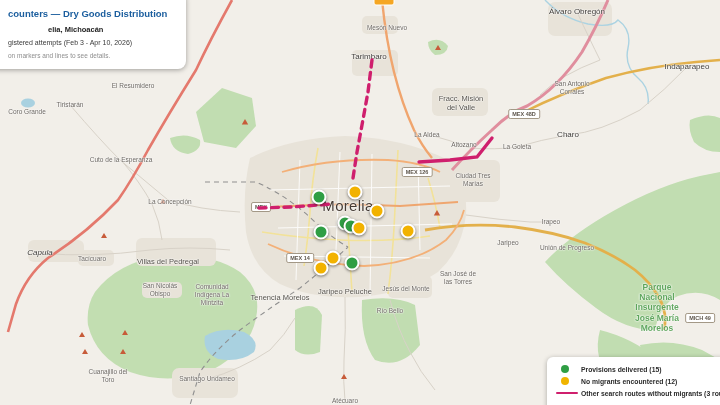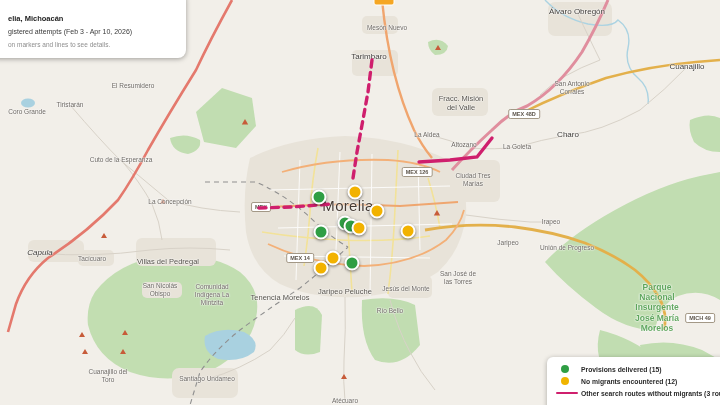--- a/index.html
+++ b/index.html
@@ -17,21 +17,21 @@
   
   .badge{position:absolute;transform:translate(-50%,-50%);font-size:5.5px;font-weight:bold;color:#5d554b;
          background:#fff;border:1px solid #a39886;border-radius:2px;padding:1px 3px;white-space:nowrap;}
   
   .marker{position:absolute;width:11px;height:11px;border-radius:50%;border:2.5px solid #fff;
           box-shadow:0 1px 3px rgba(0,0,0,.5);transform:translate(-50%,-50%);cursor:pointer;}
   
   #info-panel{position:absolute;left:-10px;top:-8px;width:166px;background:#fff;border-radius:8px;
               box-shadow:0 1px 5px rgba(0,0,0,.35);padding:16px 12px 10px 18px;z-index:30;}
   #info-panel .t{font-size:9.5px;font-weight:bold;color:#1b5e9e;white-space:nowrap;}
-  #info-panel .s{font-size:7.5px;font-weight:bold;color:#1d1d1d;margin-top:6px;white-space:nowrap;}
+  #info-panel .s{font-size:7.5px;font-weight:bold;color:#1d1d1d;margin-top:6px;white-space:nowrap;margin-left:40px;}
   #info-panel .a{font-size:7px;color:#3a3a3a;margin-top:5px;white-space:nowrap;}
   #info-panel .h{font-size:6.5px;color:#8e8e8e;margin-top:6px;white-space:nowrap;}
   
   #legend{position:absolute;left:547px;top:357px;width:180px;height:60px;background:#fff;border-radius:6px;
           box-shadow:0 1px 5px rgba(0,0,0,.3);padding:6px 8px;z-index:30;box-sizing:border-box;}
   .legend-row{display:flex;align-items:center;height:12px;}
   .legend-swatch{width:23px;display:flex;align-items:center;justify-content:flex-start;flex:none;}
   .legend-dot{width:8px;height:8px;border-radius:50%;margin-left:6px;}
   .legend-line{width:22px;height:2.5px;border-radius:2px;margin-left:1px;}
   .legend-label{font-size:6.8px;font-weight:bold;color:#2b2b2b;margin-left:3px;white-space:nowrap;}
@@ -164,21 +164,21 @@
       <div class="lbl town" style="left: 369px; top: 57px;">Tarimbaro</div>
       <div class="lbl suburb" style="left: 461px; top: 103px;">Fracc. Misión
 del Valle</div>
       <div class="lbl small" style="left: 427px; top: 135px;">La Aldea</div>
       <div class="lbl small" style="left: 464px; top: 145px;">Altozano</div>
       <div class="lbl small" style="left: 517px; top: 147px;">La Goleta</div>
       <div class="lbl town" style="left: 568px; top: 135px;">Charo</div>
       <div class="lbl town" style="left: 577px; top: 12px;">Álvaro Obregón</div>
       <div class="lbl small" style="left: 572px; top: 88px;">San Antonio
 Corrales</div>
-      <div class="lbl town" style="left: 687px; top: 67px;">Cuanajillo</div>
+      <div class="lbl town" style="left: 687px; top: 67px;">Indaparapeo</div>
       <div class="lbl small" style="left: 473px; top: 180px;">Ciudad Tres
 Marías</div>
       <div class="lbl small" style="left: 551px; top: 222px;">Irapeo</div>
       <div class="lbl small" style="left: 508px; top: 243px;">Jaripeo</div>
       <div class="lbl small" style="left: 567px; top: 248px;">Unión de Progreso</div>
       <div class="lbl small" style="left: 458px; top: 278px;">San José de
 las Torres</div>
       <div class="lbl small" style="left: 390px; top: 311px;">Río Bello</div>
       <div class="lbl city" style="left: 348px; top: 206px;">Morelia</div>
       <div class="lbl park" style="left: 657px; top: 307px;">Parque
@@ -210,20 +210,21 @@
       <div class="marker" style="left: 351px; top: 226px; background: rgb(47, 158, 68);"></div>
       <div class="marker" style="left: 359px; top: 228px; background: rgb(242, 178, 0);"></div>
       <div class="marker" style="left: 321px; top: 232px; background: rgb(47, 158, 68);"></div>
       <div class="marker" style="left: 408px; top: 231px; background: rgb(242, 178, 0);"></div>
       <div class="marker" style="left: 333px; top: 258px; background: rgb(242, 178, 0);"></div>
       <div class="marker" style="left: 352px; top: 263px; background: rgb(47, 158, 68);"></div>
       <div class="marker" style="left: 321px; top: 268px; background: rgb(242, 178, 0);"></div>
     </div>
 
   <div id="info-panel">
+    <div class="t">counters — Dry Goods Distribution</div>
     <div class="s">elia, Michoacán</div>
     <div class="a">gistered attempts (Feb 3 - Apr 10, 2026)</div>
     <div class="h">on markers and lines to see details.</div>
   </div>
 
   <div id="legend">
     <div id="legend-rows">
         <div class="legend-row">
           <span class="legend-swatch">
             <span class="legend-dot" style="background: rgb(47, 158, 68);"></span>

